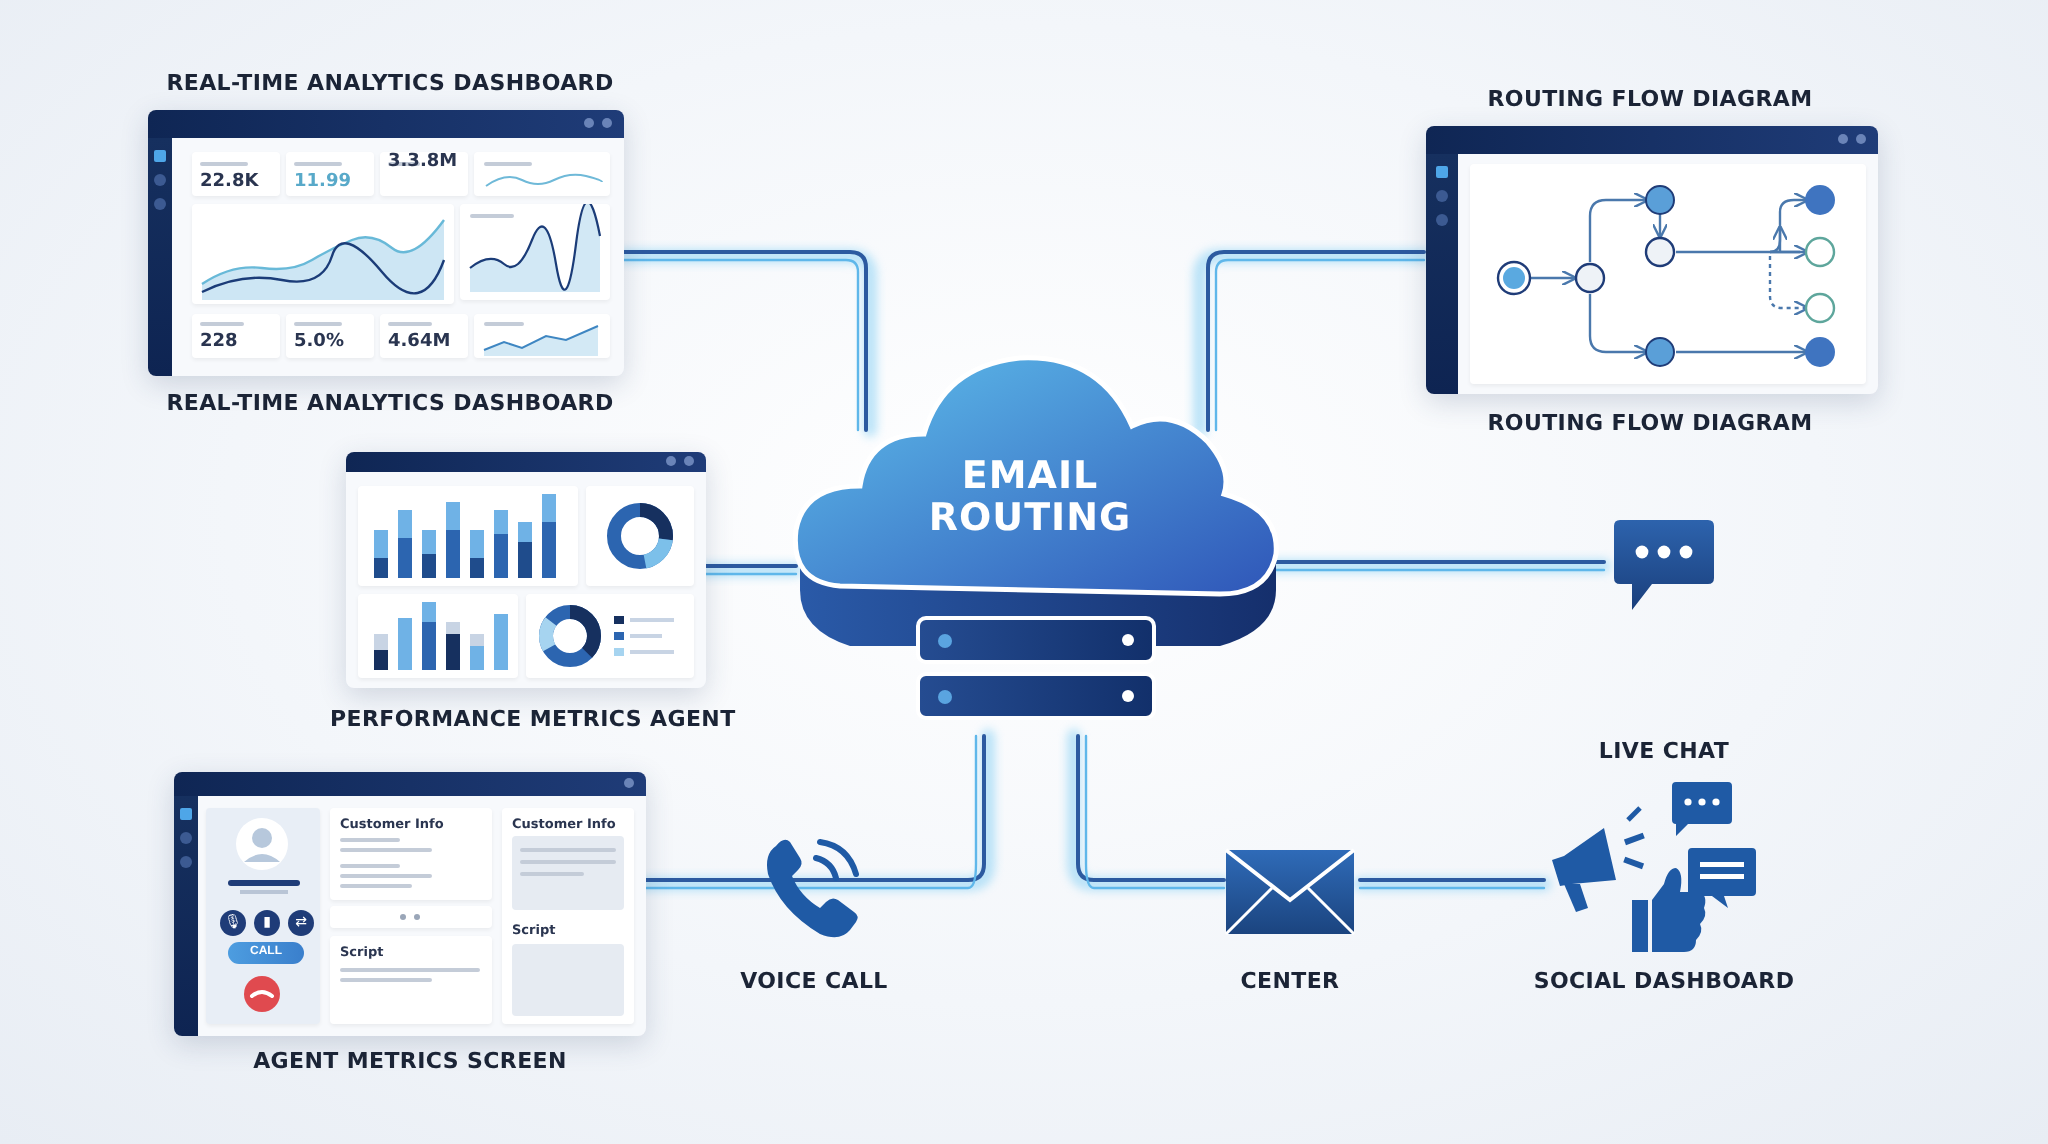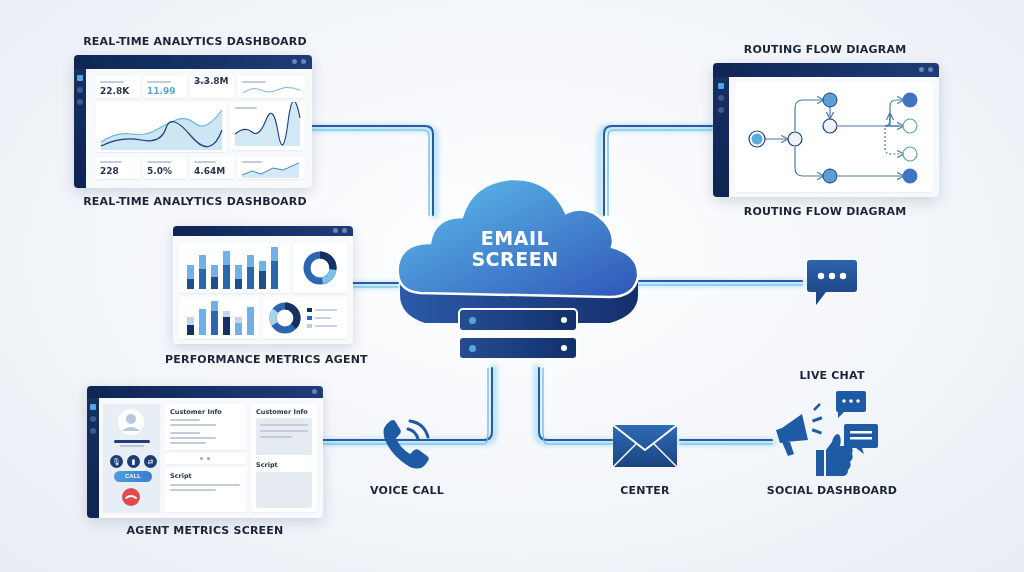--- a/index.html
+++ b/index.html
@@ -336,21 +336,21 @@
     <linearGradient id="cb" x1="0" y1="0" x2="1" y2="0">
       <stop offset="0" stop-color="#2a5aa8"></stop>
         <stop offset="1" stop-color="#152f6c"></stop>
     </linearGradient>
   </defs>
   <path d="M10 130 Q10 150 35 158 H220 Q248 150 248 130 V112 H10 Z" fill="url(#cb)"></path>
   <path d="M30 128 Q5 126 8 100 Q12 78 40 78 Q44 52 72 52 Q82 18 120 14 Q160 12 176 48 Q196 38 214 56 Q226 70 222 82 Q250 90 248 112 Q244 132 220 132 Z" fill="url(#cg)" stroke="#fff" stroke-width="2.5"></path>
 </svg>
 <div class="cloud-text">
   <div>EMAIL</div>
-  <div>SCREEN</div>
+  <div>ROUTING</div>
 </div>
 <div class="server" style="top:308px;">
     <span class="l"></span>
     <span class="r"></span>
   </div>
 <div class="server" style="top:336px;">
     <span class="l"></span>
     <span class="r"></span>
   </div>
 

